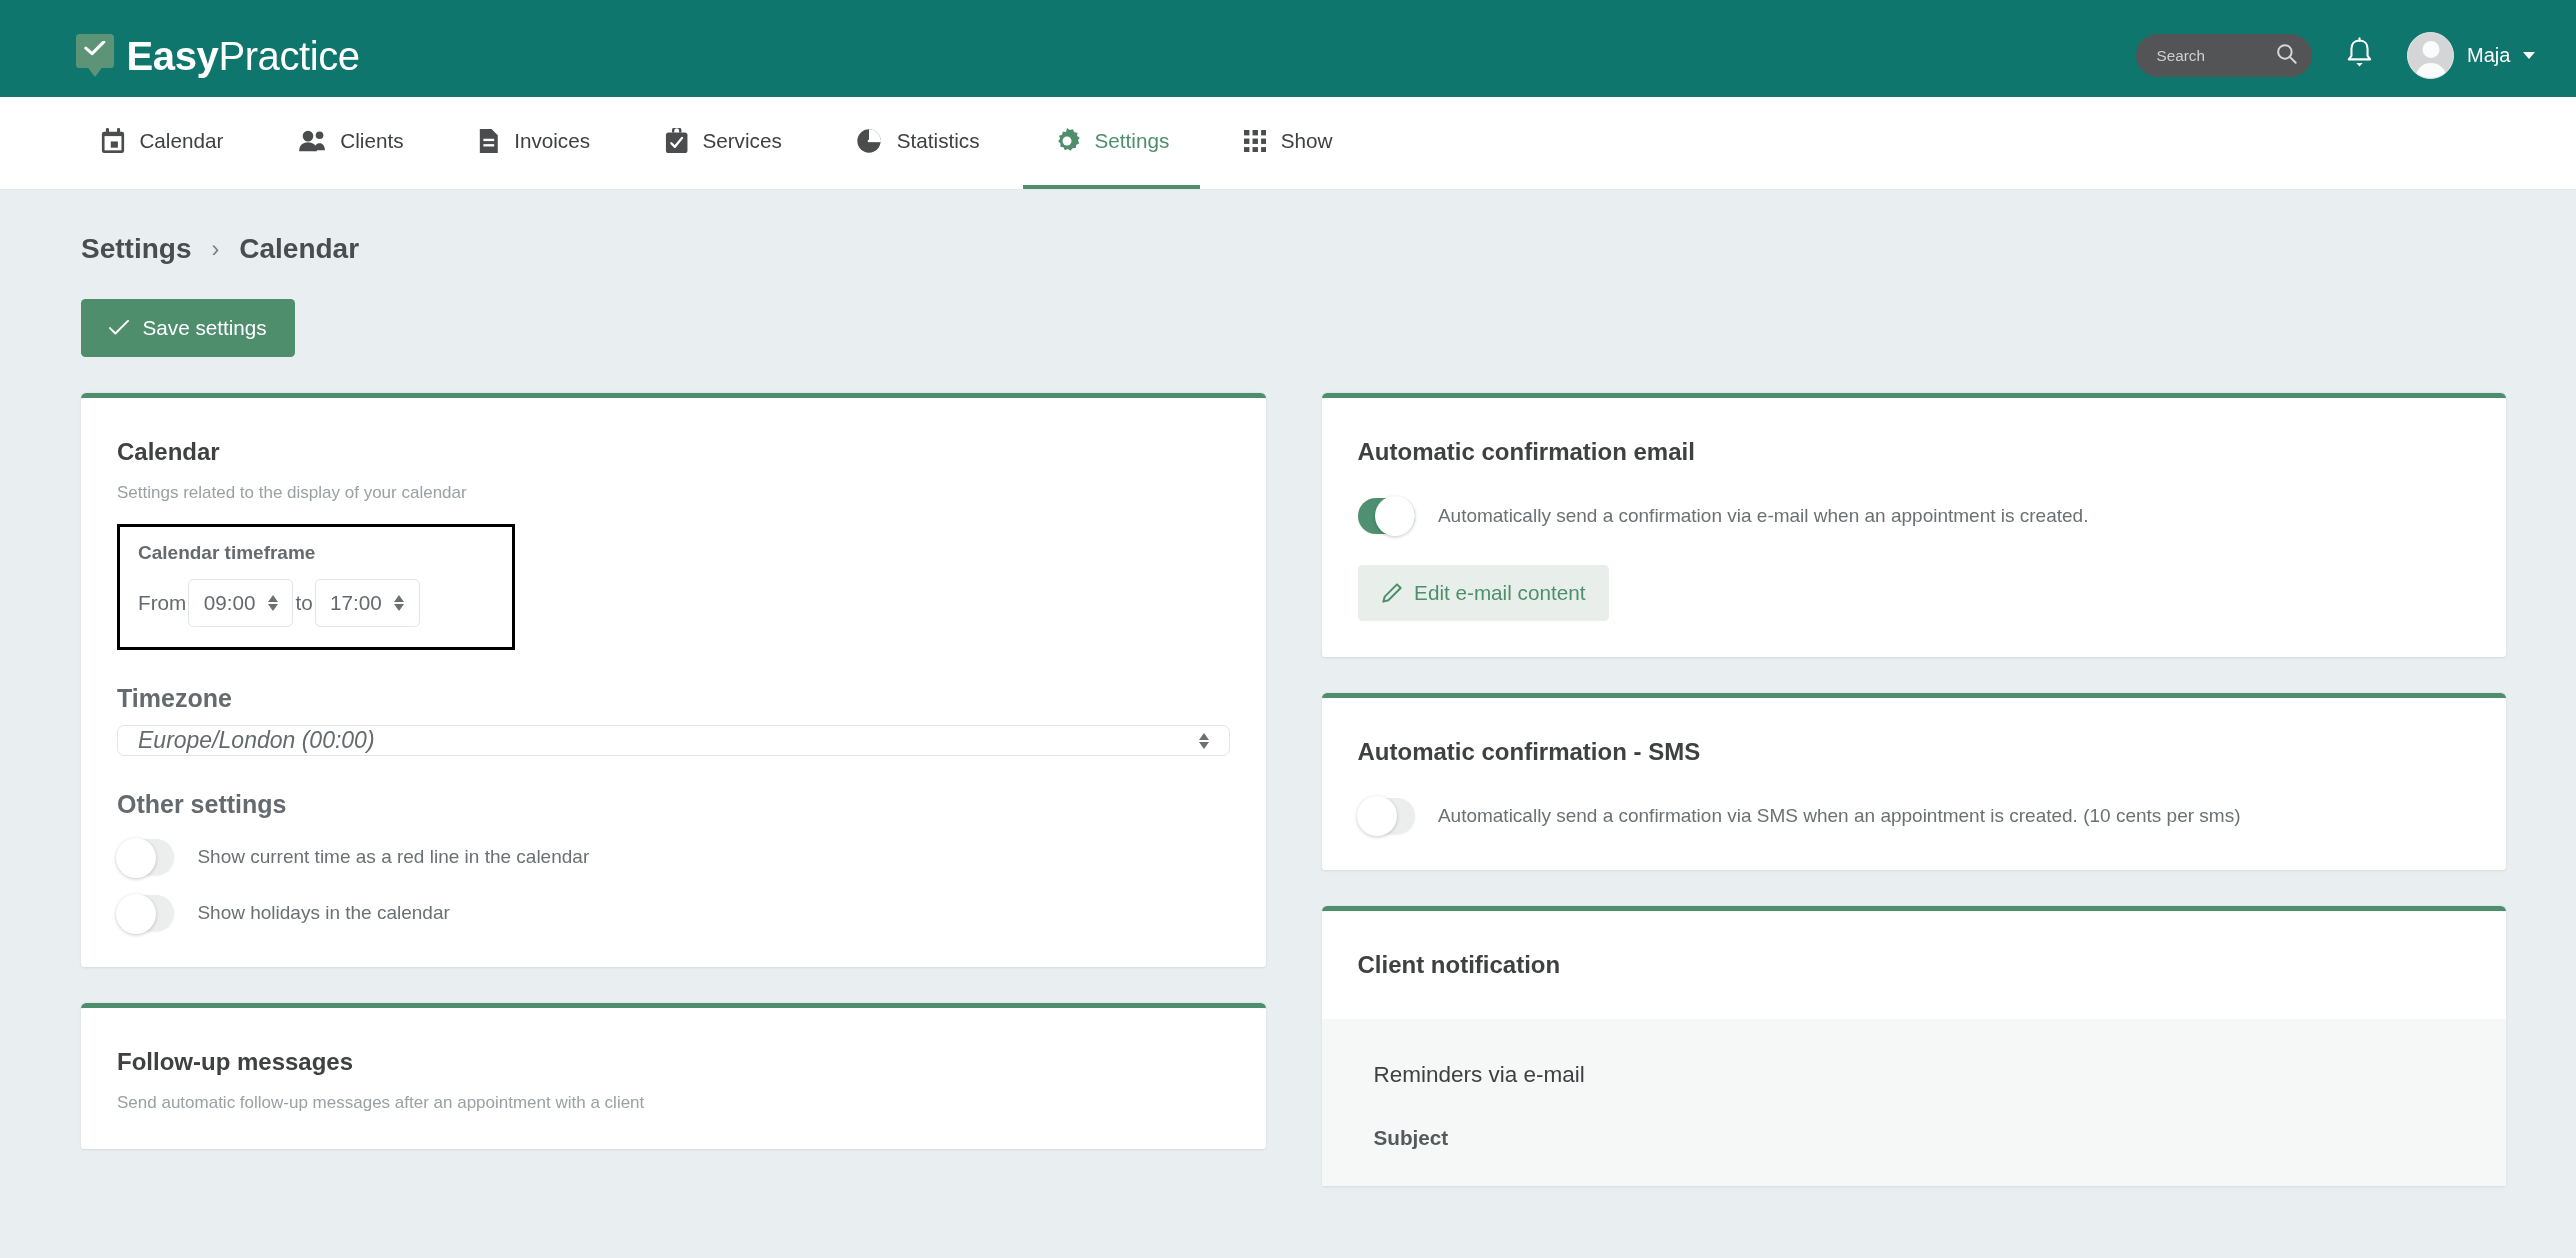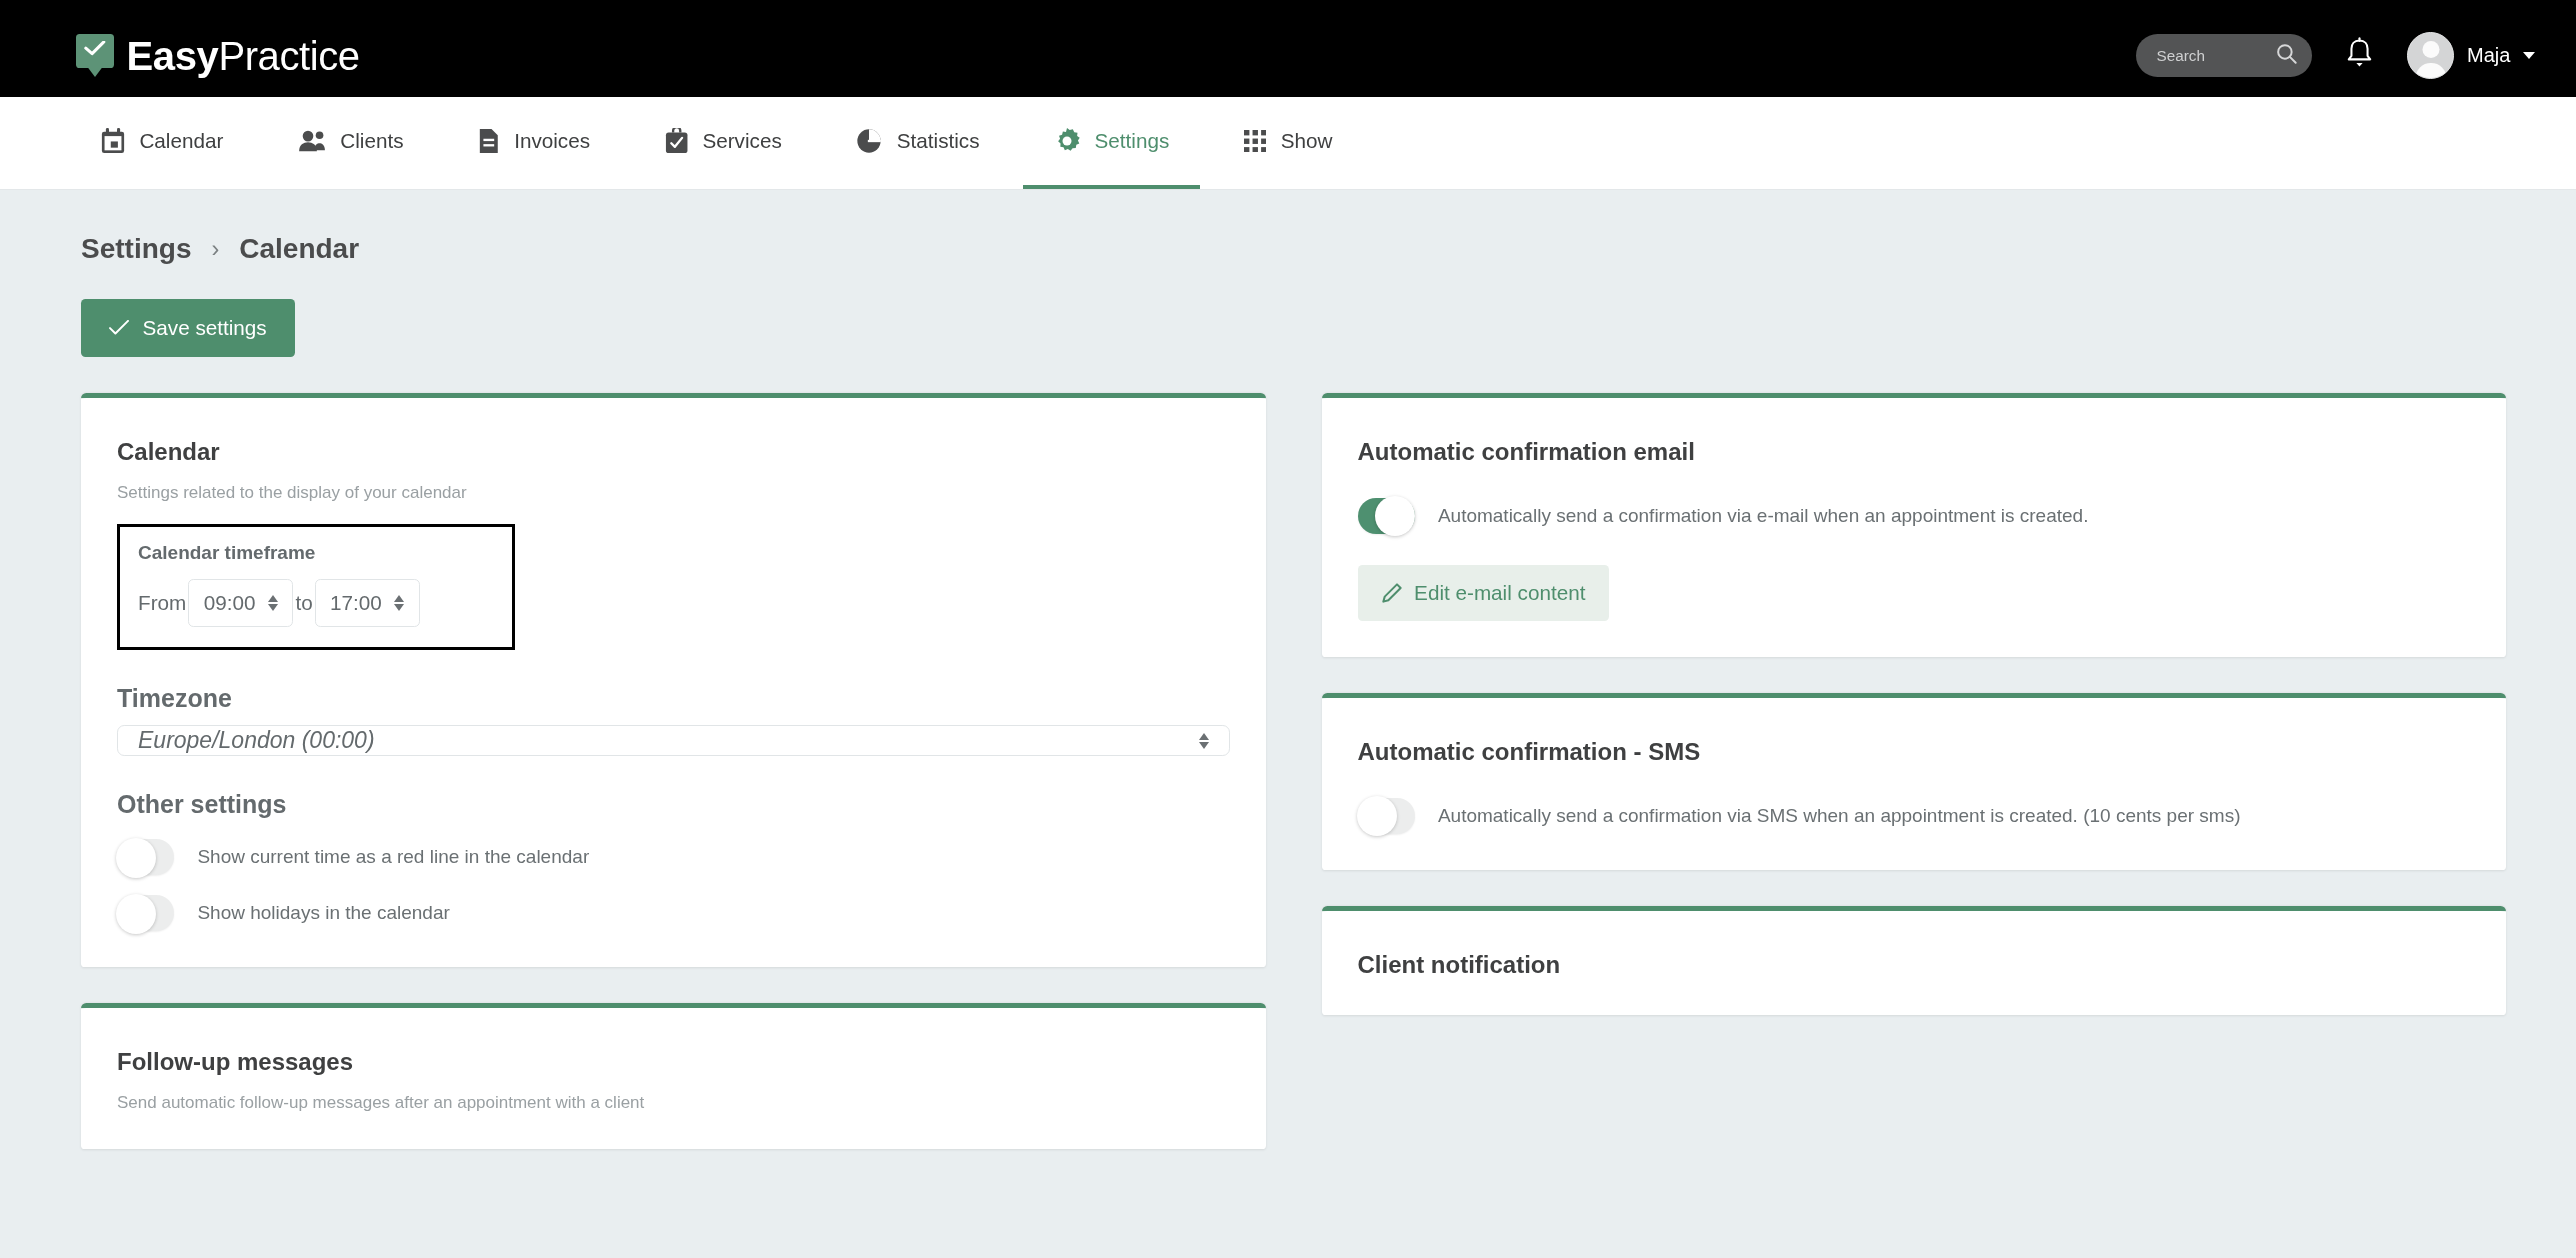--- a/index.html
+++ b/index.html
@@ -6,21 +6,21 @@
   html, body {
     width: 2576px; height: 1258px;
     background: #e9eef0;
     font-family: "Liberation Sans", sans-serif;
     overflow: hidden;
   }
 
   
   .topbar {
     height: 97px;
-    background: #000000;
+    background: #0f766e;
     display: flex;
     align-items: center;
     padding: 14px 41px 0 76px;
     position: relative;
   }
   .logo { display: flex; align-items: center; gap: 12.6px; }
   .logo-mark {
     width: 38px; height: 43px; position: relative;
   }
   .logo-mark .body {
@@ -442,17 +442,21 @@
         <div class="toggle-row" style="margin-top:32px">
           <div class="toggle">
               <div class="knob"></div>
             </div>
           <span class="toggle-text">Automatically send a confirmation via SMS when an appointment is created. (10 cents per sms)</span>
         </div>
       </div>
 
       <div class="card">
         <div class="card-title">Client notification</div>
+        <div class="inner-panel">
+          <div class="inner-title">Reminders via e-mail</div>
+          <div class="inner-label">Subject</div>
+        </div>
       </div>
     </div>
   </div>
 </div>
 
 
 </body></html>

